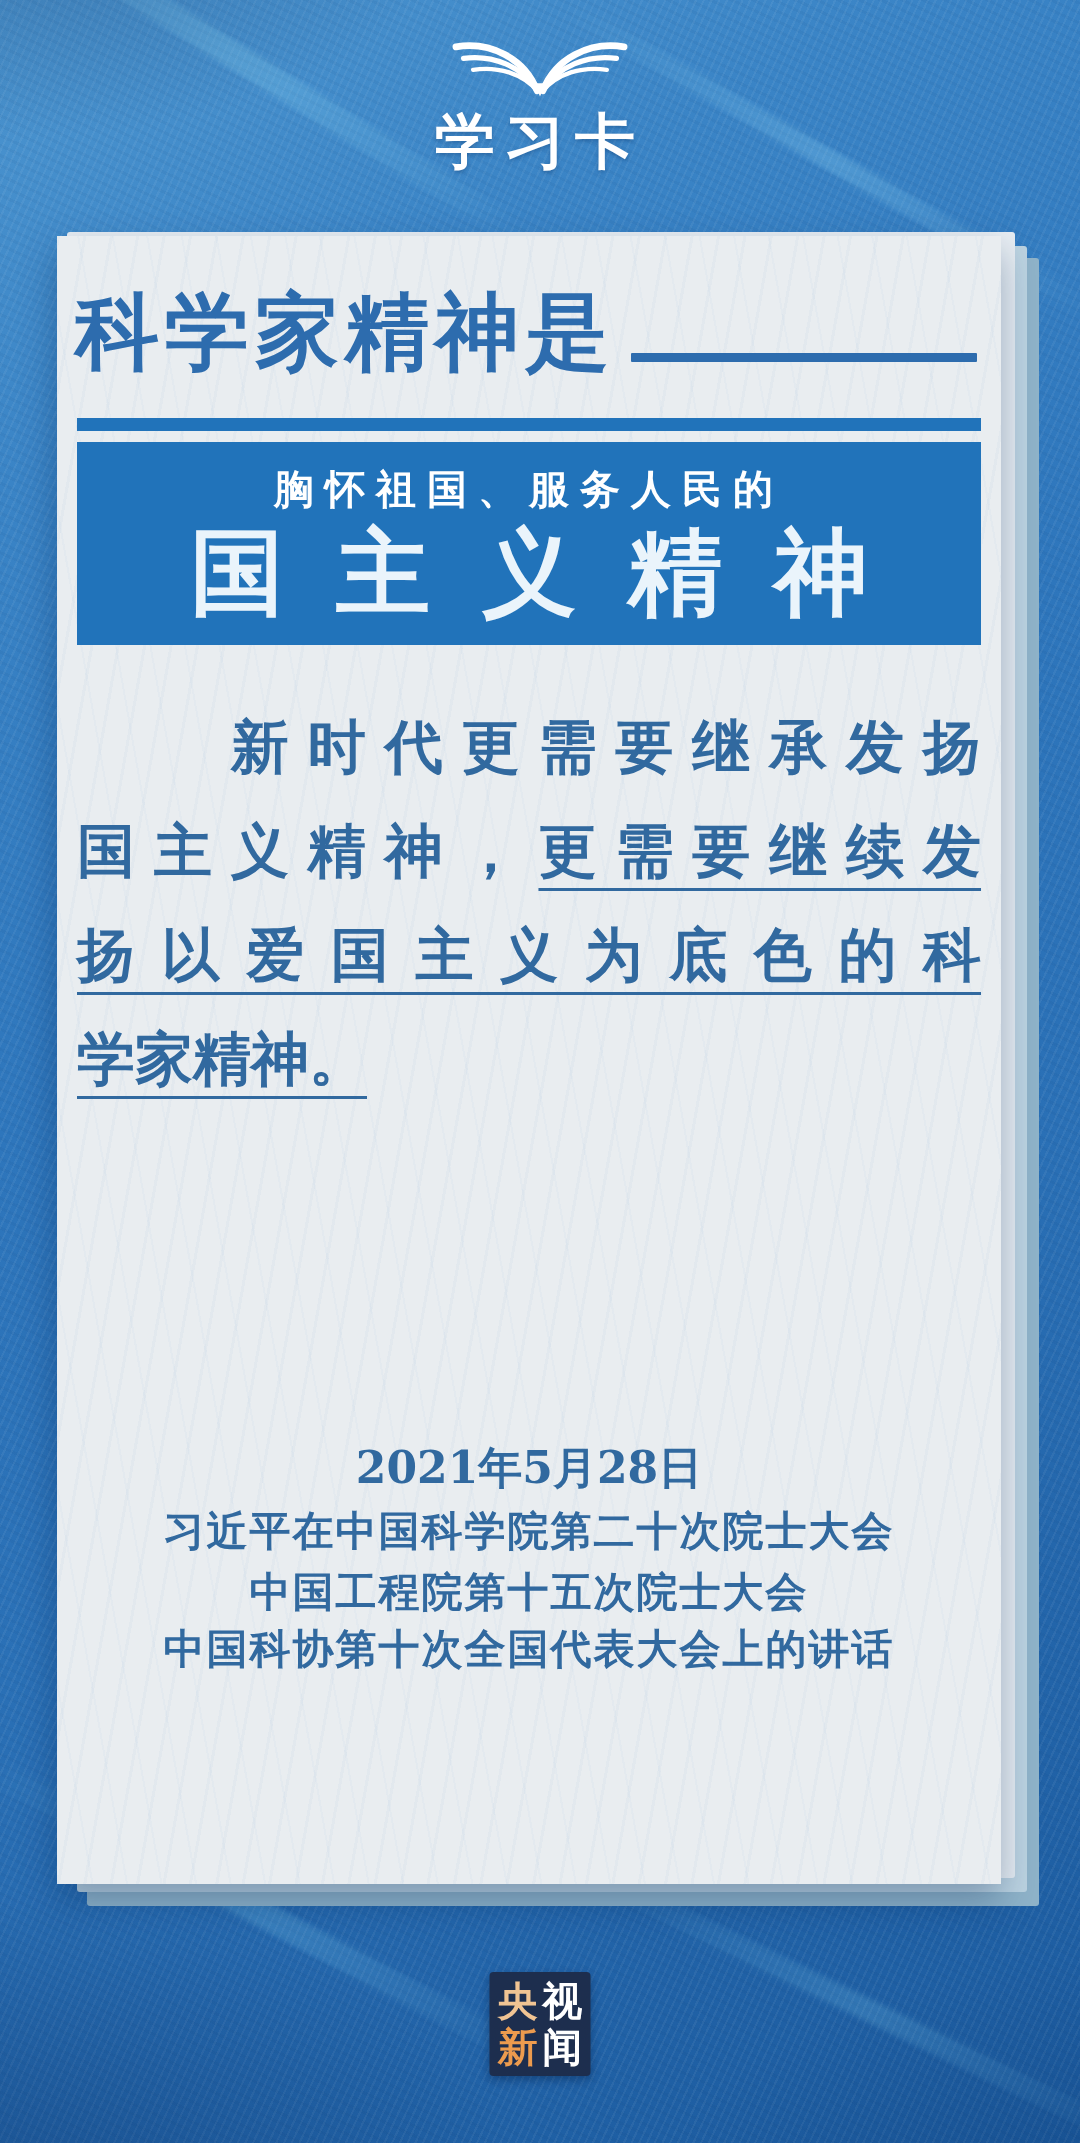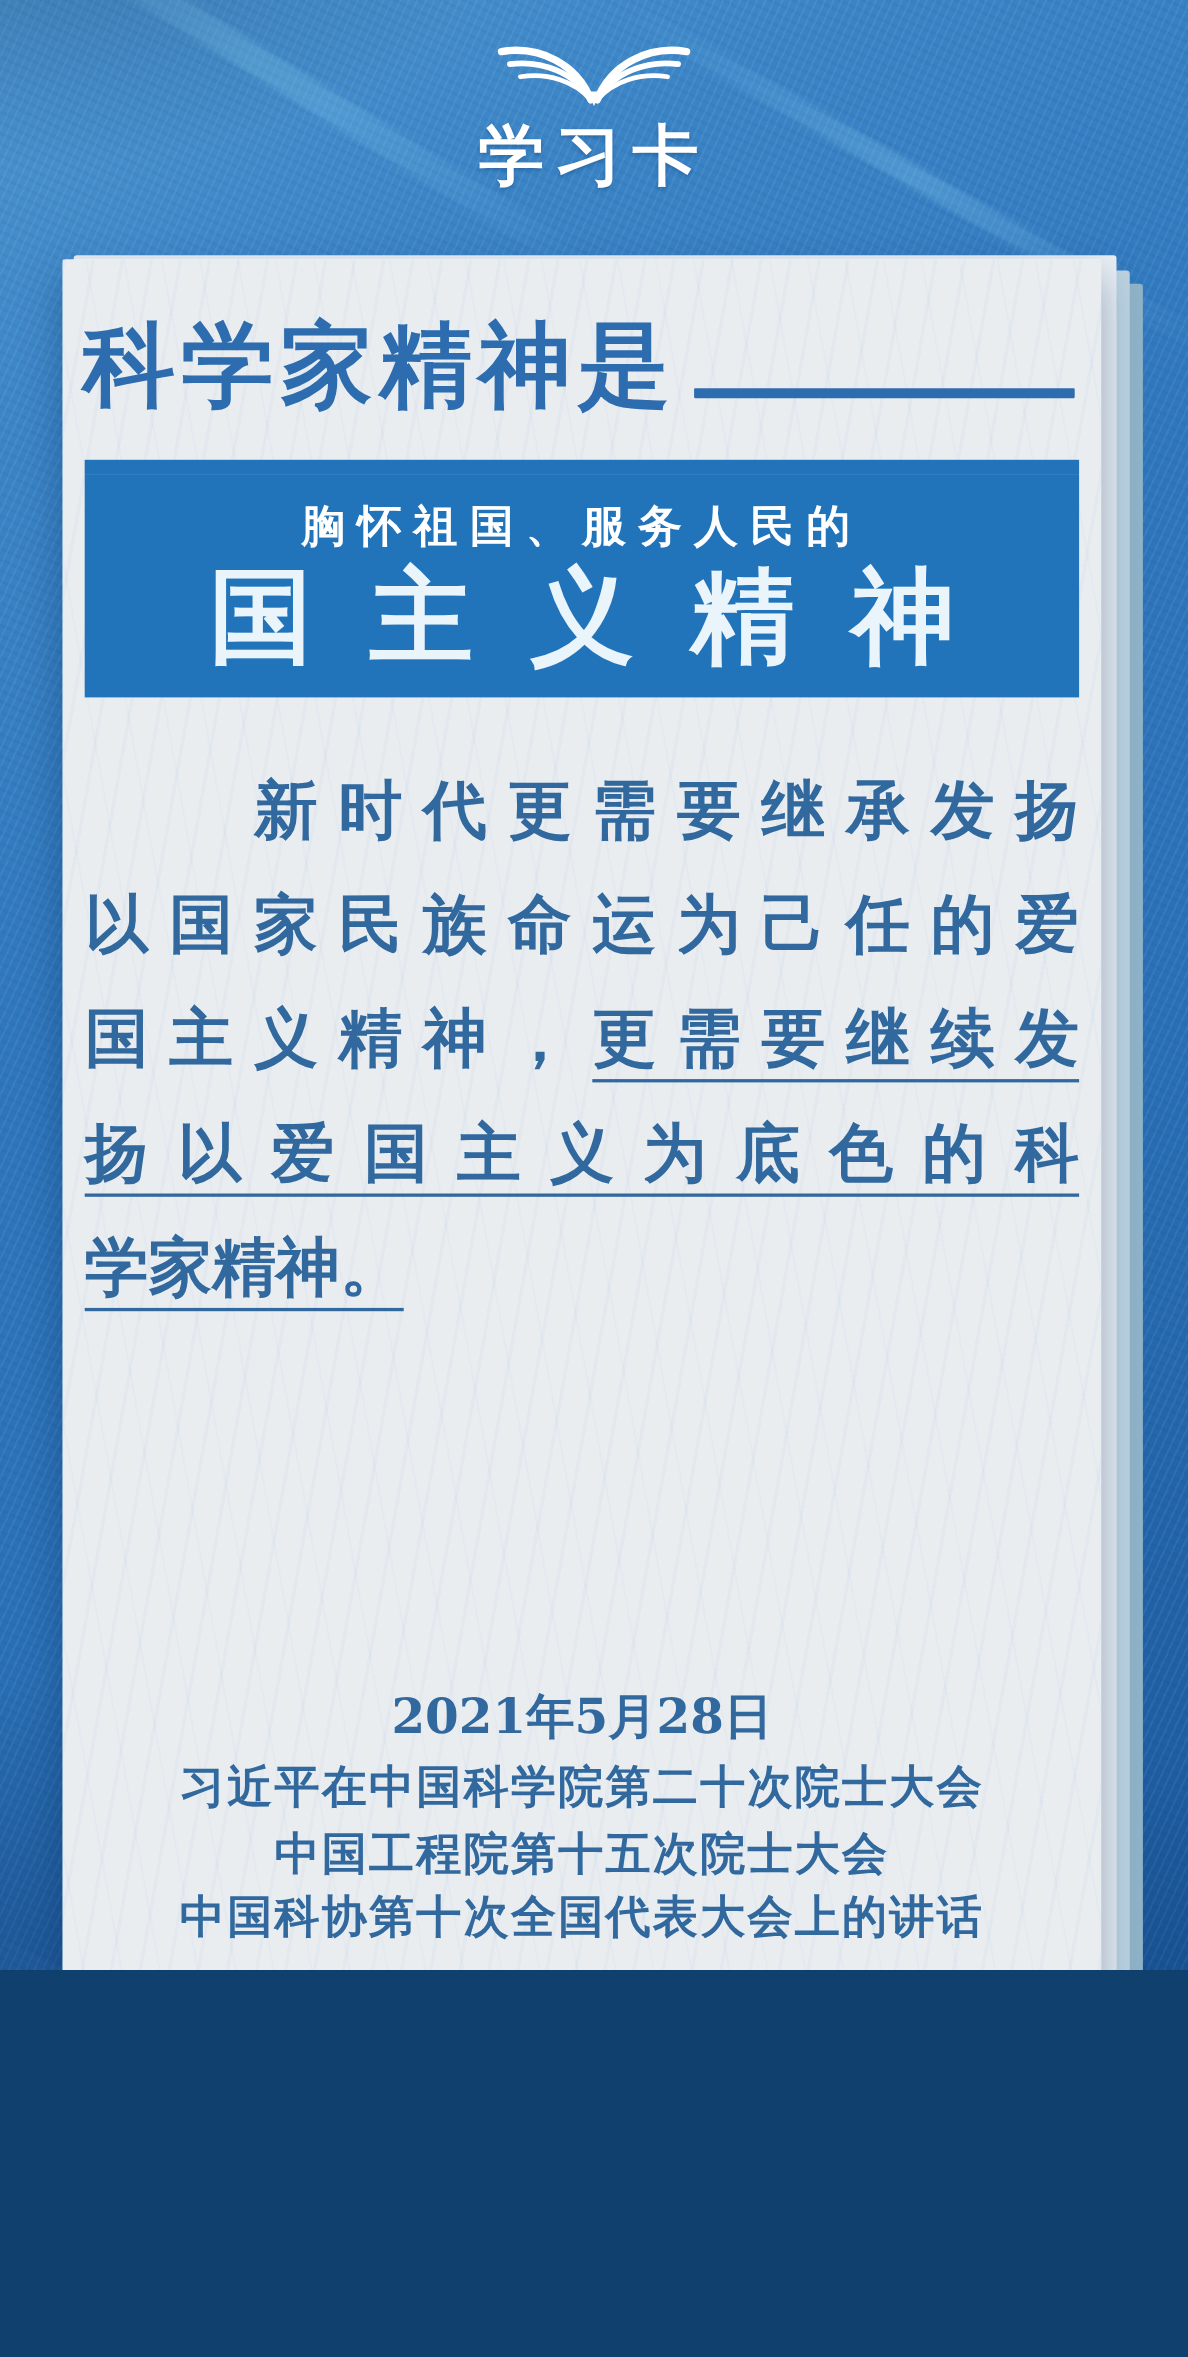--- a/index.html
+++ b/index.html
@@ -1,17 +1,17 @@
 <!DOCTYPE html>
 <html><head>
 <meta charset="utf-8">
 <style>
   html,body{margin:0;padding:0;background:#10406e;}
   .page{
-    position:relative;width:1080px;height:1791px;overflow:hidden;
+    position:relative;width:1080px;height:2143px;overflow:hidden;
     font-family:"DejaVu Sans",sans-serif;
     background:
       linear-gradient(152deg,#4d96d0 0%,#3a84c6 18%,#2e76bc 42%,#2a70b6 62%,#2264a9 82%,#1b5a9e 100%);
   }
   
   .weave{
     position:absolute;inset:0;
     background:
       repeating-linear-gradient(115deg,rgba(255,255,255,.055) 0 2px,rgba(255,255,255,0) 2px 7px),
       repeating-linear-gradient(25deg,rgba(10,50,100,.05) 0 3px,rgba(10,50,100,0) 3px 9px);
@@ -58,21 +58,21 @@
   
   .title-row{display:flex;align-items:flex-end;margin:50px 0 0 -2px;}
   .card-title{
     font-family:"DejaVu Serif",serif;font-weight:bold;color:#2d6cae;
     font-size:84px;line-height:1.1;letter-spacing:6px;white-space:nowrap;
   }
   .blank-line{flex:1 1 auto;height:9px;background:#2d6cae;margin:0 4px 16px 16px;border-radius:1px;}
 
   
   .stripe{height:13px;background:#2173ba;margin-top:40px;}
-  .banner{background:#2173ba;text-align:center;padding:20px 0 24px;}
+  .banner{margin-top:11px;background:#2173ba;text-align:center;padding:20px 0 24px;}
   .banner-subtitle{color:#ffffff;font-size:40px;font-weight:bold;letter-spacing:11px;}
   .banner-headline{margin-top:8px;color:#eaf4fb;font-size:94px;font-weight:bold;
     letter-spacing:52px;margin-right:-52px;line-height:1.02;}
 
   
   .body-text{margin-top:50px;color:#31699f;font-family:"DejaVu Serif",serif;font-weight:bold;}
   .body-line{font-size:58px;line-height:104px;text-align:justify;text-align-last:justify;white-space:nowrap;}
   .body-line.last{text-align-last:left;}
   .ul{text-decoration:underline;text-decoration-thickness:3px;text-underline-offset:17px;}
 
@@ -132,21 +132,20 @@
       </div>
 
       <div class="stripe"></div>
       <div class="banner">
         <div class="banner-subtitle">胸怀祖国、服务人民的</div>
         <div class="banner-headline">国主义精神</div>
       </div>
 
       <div class="body-text">
         <div class="body-line">　　<span>新时代更需要继承发扬</span></div>
-        <div class="body-line"><span>以国家民族命运为己任的爱</span></div>
         <div class="body-line"><span>国主义精神，</span><span class="ul">更需要继续发</span></div>
         <div class="body-line"><span class="ul">扬以爱国主义为底色的科</span></div>
         <div class="body-line last"><span class="ul">学家精神。</span></div>
       </div>
 
       <div class="date">2021年5月28日</div>
       <div class="source">习近平在中国科学院第二十次院士大会</div>
       <div class="source" style="margin-top:4px">中国工程院第十五次院士大会</div>
       <div class="source" style="margin-top:0">中国科协第十次全国代表大会上的讲话</div>
 

